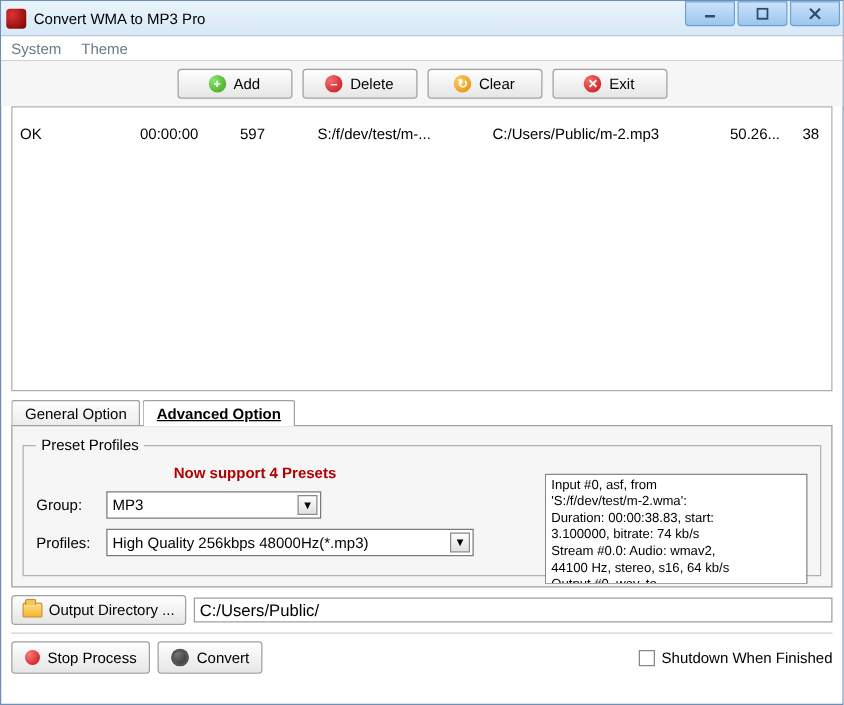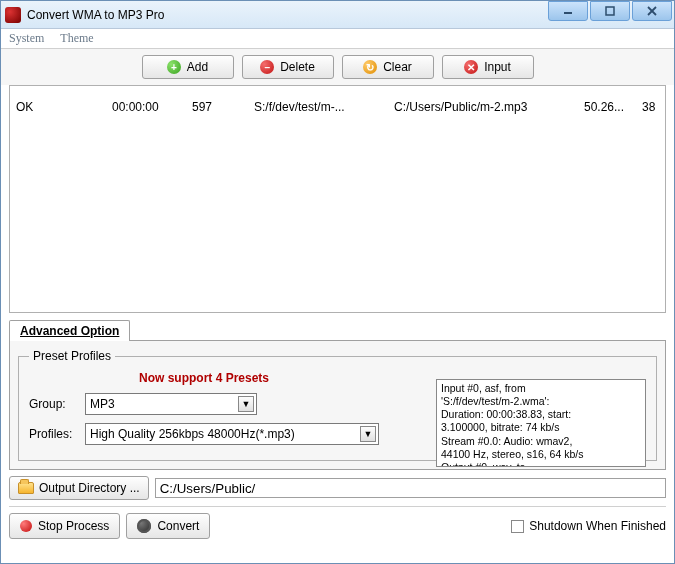--- a/index.html
+++ b/index.html
@@ -4,21 +4,21 @@
 <style>
   * { box-sizing: border-box; margin: 0; padding: 0; }
   body { font-family: "Segoe UI", Tahoma, sans-serif; font-size: 12px; background: #d9e4f1; color: #000; overflow: hidden; }
   .window { width: 675px; height: 564px; background: #fff; border: 1px solid #6b8fb5; position: relative; display: flex; flex-direction: column; }
   .titlebar { height: 28px; background: linear-gradient(#eaf3fb,#d7e8f7); display: flex; align-items: center; padding: 0 4px; border-bottom: 1px solid #b8c8da; position: relative; }
   .titlebar .app-icon { width:16px; height:16px; background: radial-gradient(circle at 30% 30%, #d33, #700); border-radius:3px; margin-right:6px; position:relative;}
   .titlebar .title { color:#000; font-size:12px; }
   .win-controls { position:absolute; right:2px; top:0; display:flex; }
   .win-btn { width:40px; height:20px; margin-left:2px; border:1px solid #6aa0d8; background:linear-gradient(#cbe3fb,#9cc5ec); border-radius:0 0 3px 3px; display:flex; align-items:center; justify-content:center; color:#2d4d6d; font-weight:bold; font-size:11px; cursor:default;}
   .win-btn.close{ background:linear-gradient(#cbe3fb,#9cc5ec);}
-  .menubar { height:20px; padding:0 8px; display:flex; align-items:center; gap:16px; background:#fff; border-bottom:1px solid #d0d0d0;font-family:Liberation Serif, serif;}
+  .menubar { height:20px; padding:0 8px; display:flex; align-items:center; gap:16px; background:#fff; border-bottom:1px solid #d0d0d0;}
   .menubar span{ color:#6b7a8a; cursor:default;}
 
   .top-toolbar { padding:6px 0; display:flex; justify-content:center; gap:8px; background:#f6f6f6;}
   .btn { height:24px; min-width:92px; border:1px solid #a0a0a0; background:linear-gradient(#fefefe,#e6e6e6); border-radius:3px; display:flex; align-items:center; justify-content:center; gap:6px; cursor:default; font-size:12px; padding:0 8px;}
   .btn .icon { width:14px; height:14px; display:inline-flex; align-items:center; justify-content:center;}
   .icon-circle{ width:14px; height:14px; border-radius:50%; display:flex; align-items:center; justify-content:center; font-size:10px; color:#fff; font-weight:bold;}
   .green{ background:radial-gradient(circle at 30% 30%, #8be26a,#3ba321);}
   .redc{ background:radial-gradient(circle at 30% 30%, #f56d6d,#c21414);}
   .orange{ background:radial-gradient(circle at 30% 30%, #ffcb6b,#e08d00);}
 
@@ -111,40 +111,41 @@
     <div class="btn">
       <span class="icon">
           <span class="icon-circle orange">↻</span>
         </span>
       <span>Clear</span>
     </div>
     <div class="btn">
       <span class="icon">
           <span class="icon-circle redc">✕</span>
         </span>
-      <span>Input</span>
+      <span>Exit</span>
     </div>
   </div>
 
   <div class="table-wrap">
     <div class="tbody">
       <div class="tr">
         <div class="td" style="width:96px">OK</div>
         <div class="td" style="width:80px">00:00:00</div>
         <div class="td" style="width:62px">597</div>
         <div class="td" style="width:140px">S:/f/dev/test/m-...</div>
         <div class="td" style="width:190px">C:/Users/Public/m-2.mp3</div>
         <div class="td" style="width:58px">50.26...</div>
         <div class="td" style="flex:1">38</div>
       </div>
     </div>
   </div>
 
   <div class="tabs-wrap">
     <div class="tabs">
+      <div class="tab">General Option</div>
       <div class="tab active">Advanced Option</div>
     </div>
     <div class="tabcontent">
       <fieldset class="preset">
         <legend>Preset Profiles</legend>
         <div class="preset-left">
           <div class="preset-title">Now support 4 Presets</div>
           <div class="row">
             <label>Group:</label>
             <div class="combo" style="max-width:172px">

